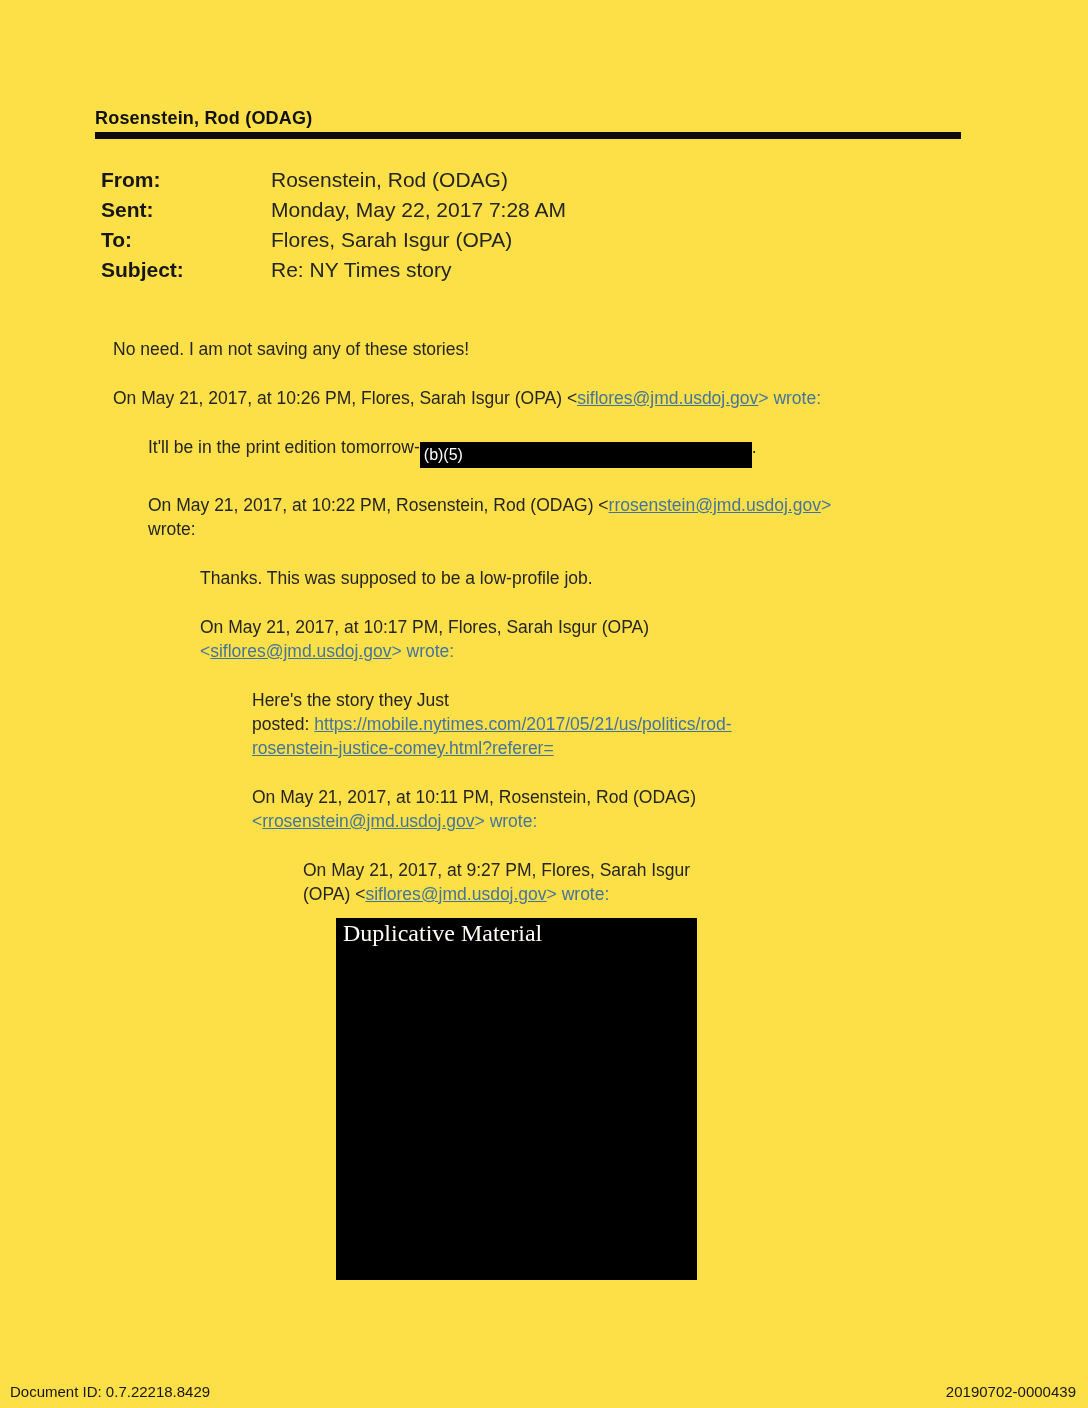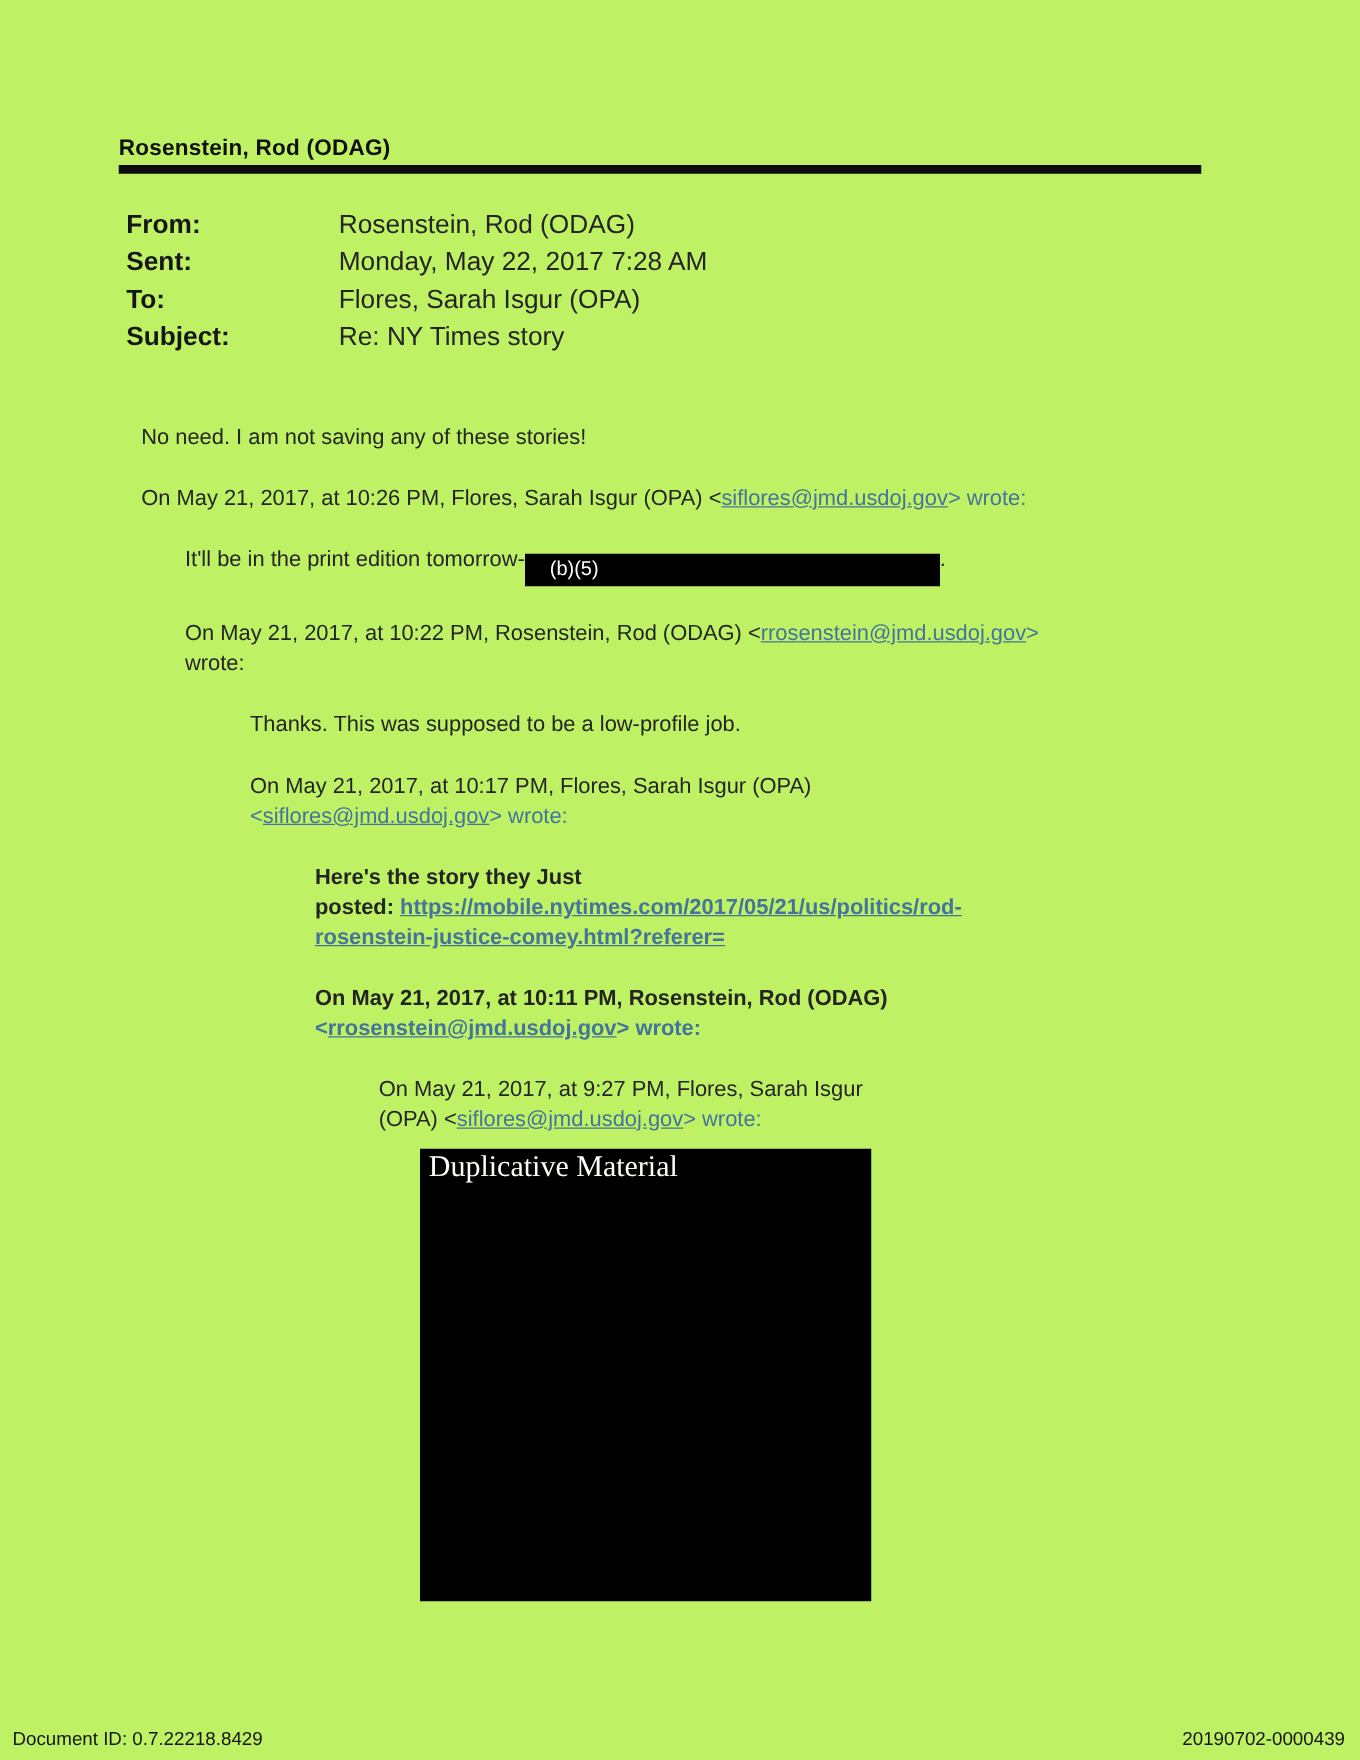--- a/index.html
+++ b/index.html
@@ -1,50 +1,50 @@
 <!DOCTYPE html>
 <html><head>
 <meta charset="utf-8">
 <style>
   html, body { margin:0; padding:0; background:#ffffff; }
   .page {
     position:relative;
     width:1088px; height:1408px;
-    background:#bef264;
+    background:#fde047;
     font-family:"Liberation Sans", sans-serif;
     color:#242424;
     overflow:hidden;
   }
   .content { position:absolute; left:95px; top:108px; width:872px; }
 
   .doc-title { font-size:18px; font-weight:bold; color:#101010; letter-spacing:.2px; }
   .title-rule { height:7px; background:#0d0d0d; margin-top:3px; width:866px; }
 
   .meta { margin-top:26px; margin-left:6px; }
   .meta-row { display:flex; line-height:30px; font-size:21px; }
   .meta-label { width:170px; font-weight:bold; color:#161616; }
   .meta-value { color:#242424; }
 
   .body { margin-top:52px; font-size:17.5px; line-height:24px; }
   .para { margin:0 0 0 18px; }
   .gap { margin-top:25px; }
   .indent-1 { margin-left:53px; }
   .indent-2 { margin-left:105px; }
-  .indent-3 { margin-left:157px;font-weight:bold; }
+  .indent-3 { margin-left:157px; }
   .indent-4 { margin-left:208px; }
 
   .email-link { color:#44749c; text-decoration:underline; cursor:pointer; }
   .bracket { color:#44749c; }
   .url-link { color:#44749c; text-decoration:underline; cursor:pointer; }
 
   .redact-inline {
     display:inline-block; vertical-align:-7px;
     width:332px; height:26px; box-sizing:border-box;
     background:#000000; color:#ffffff;
-    font-size:16px; line-height:25px; padding-left:20px;
+    font-size:16px; line-height:25px; padding-left:4px;
   }
   .redact-box {
     margin-left:241px; margin-top:12px;
     width:361px; height:362px; box-sizing:border-box;
     background:#000000; color:#fffdf5;
     font-family:"Liberation Serif", serif;
     font-size:24px; padding:3px 0 0 7px;
   }
 
   .footer-left  { position:absolute; left:10px;  bottom:8px; font-size:15px; color:#161616; }

